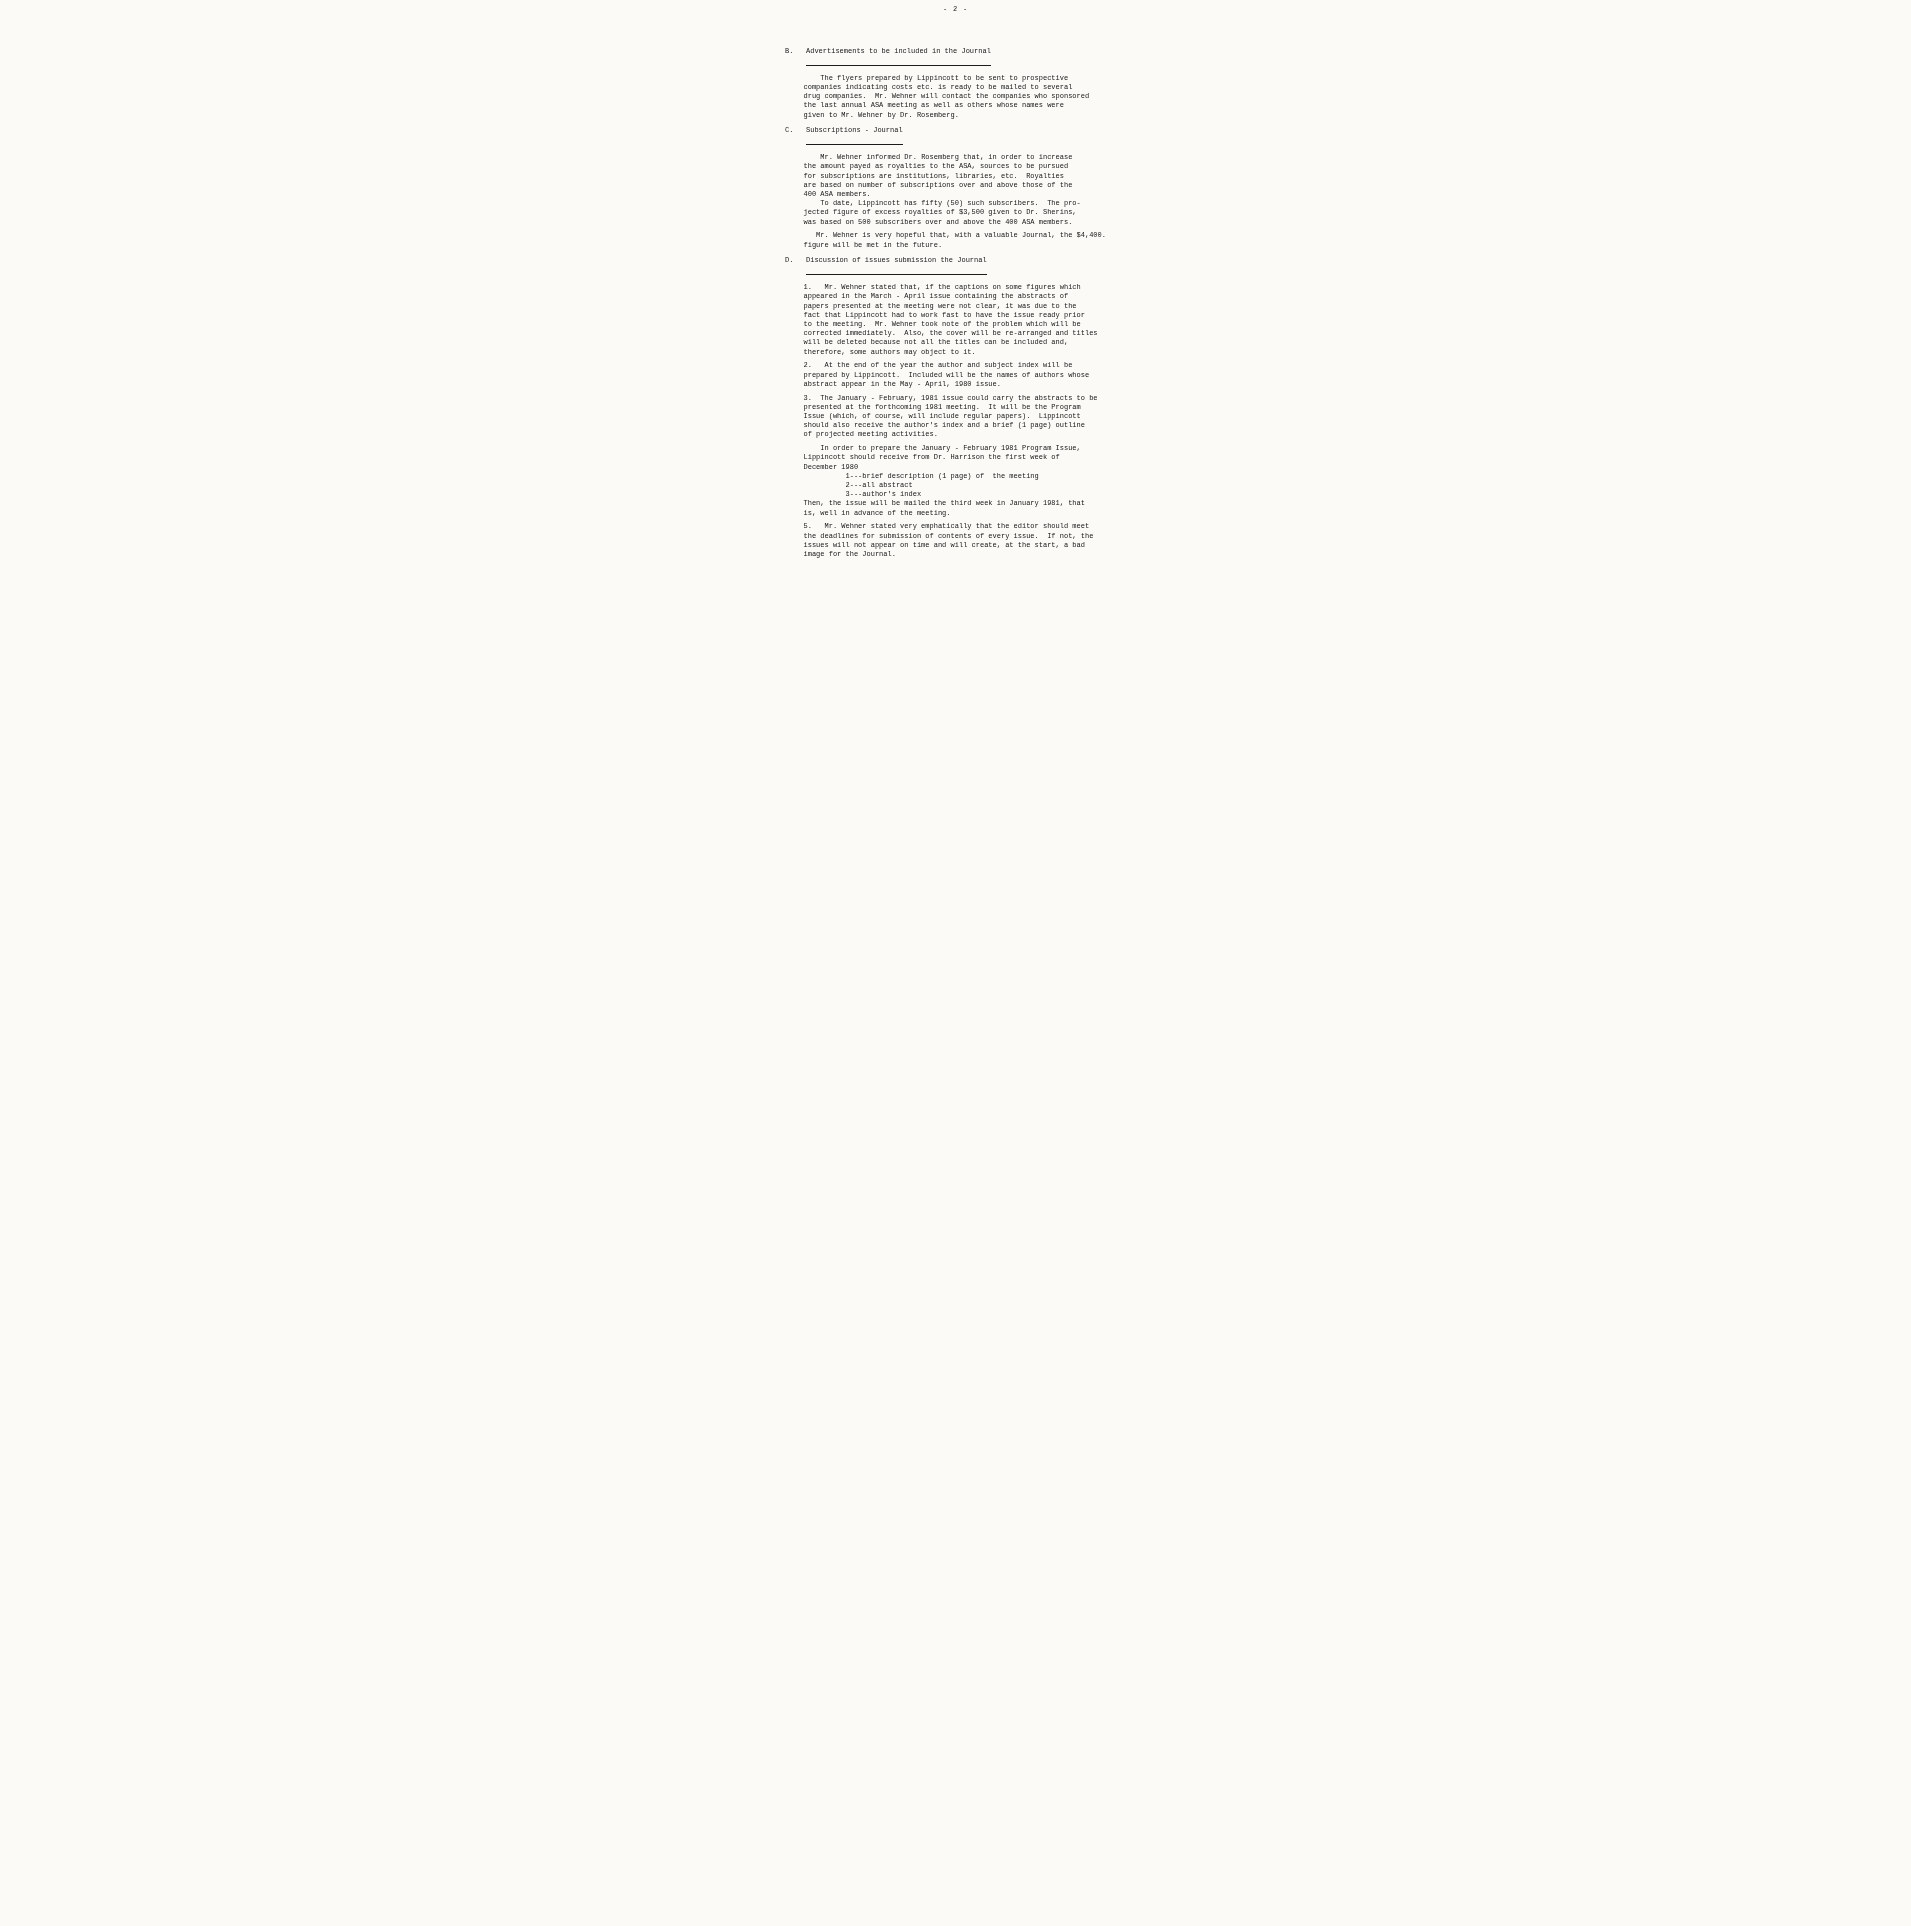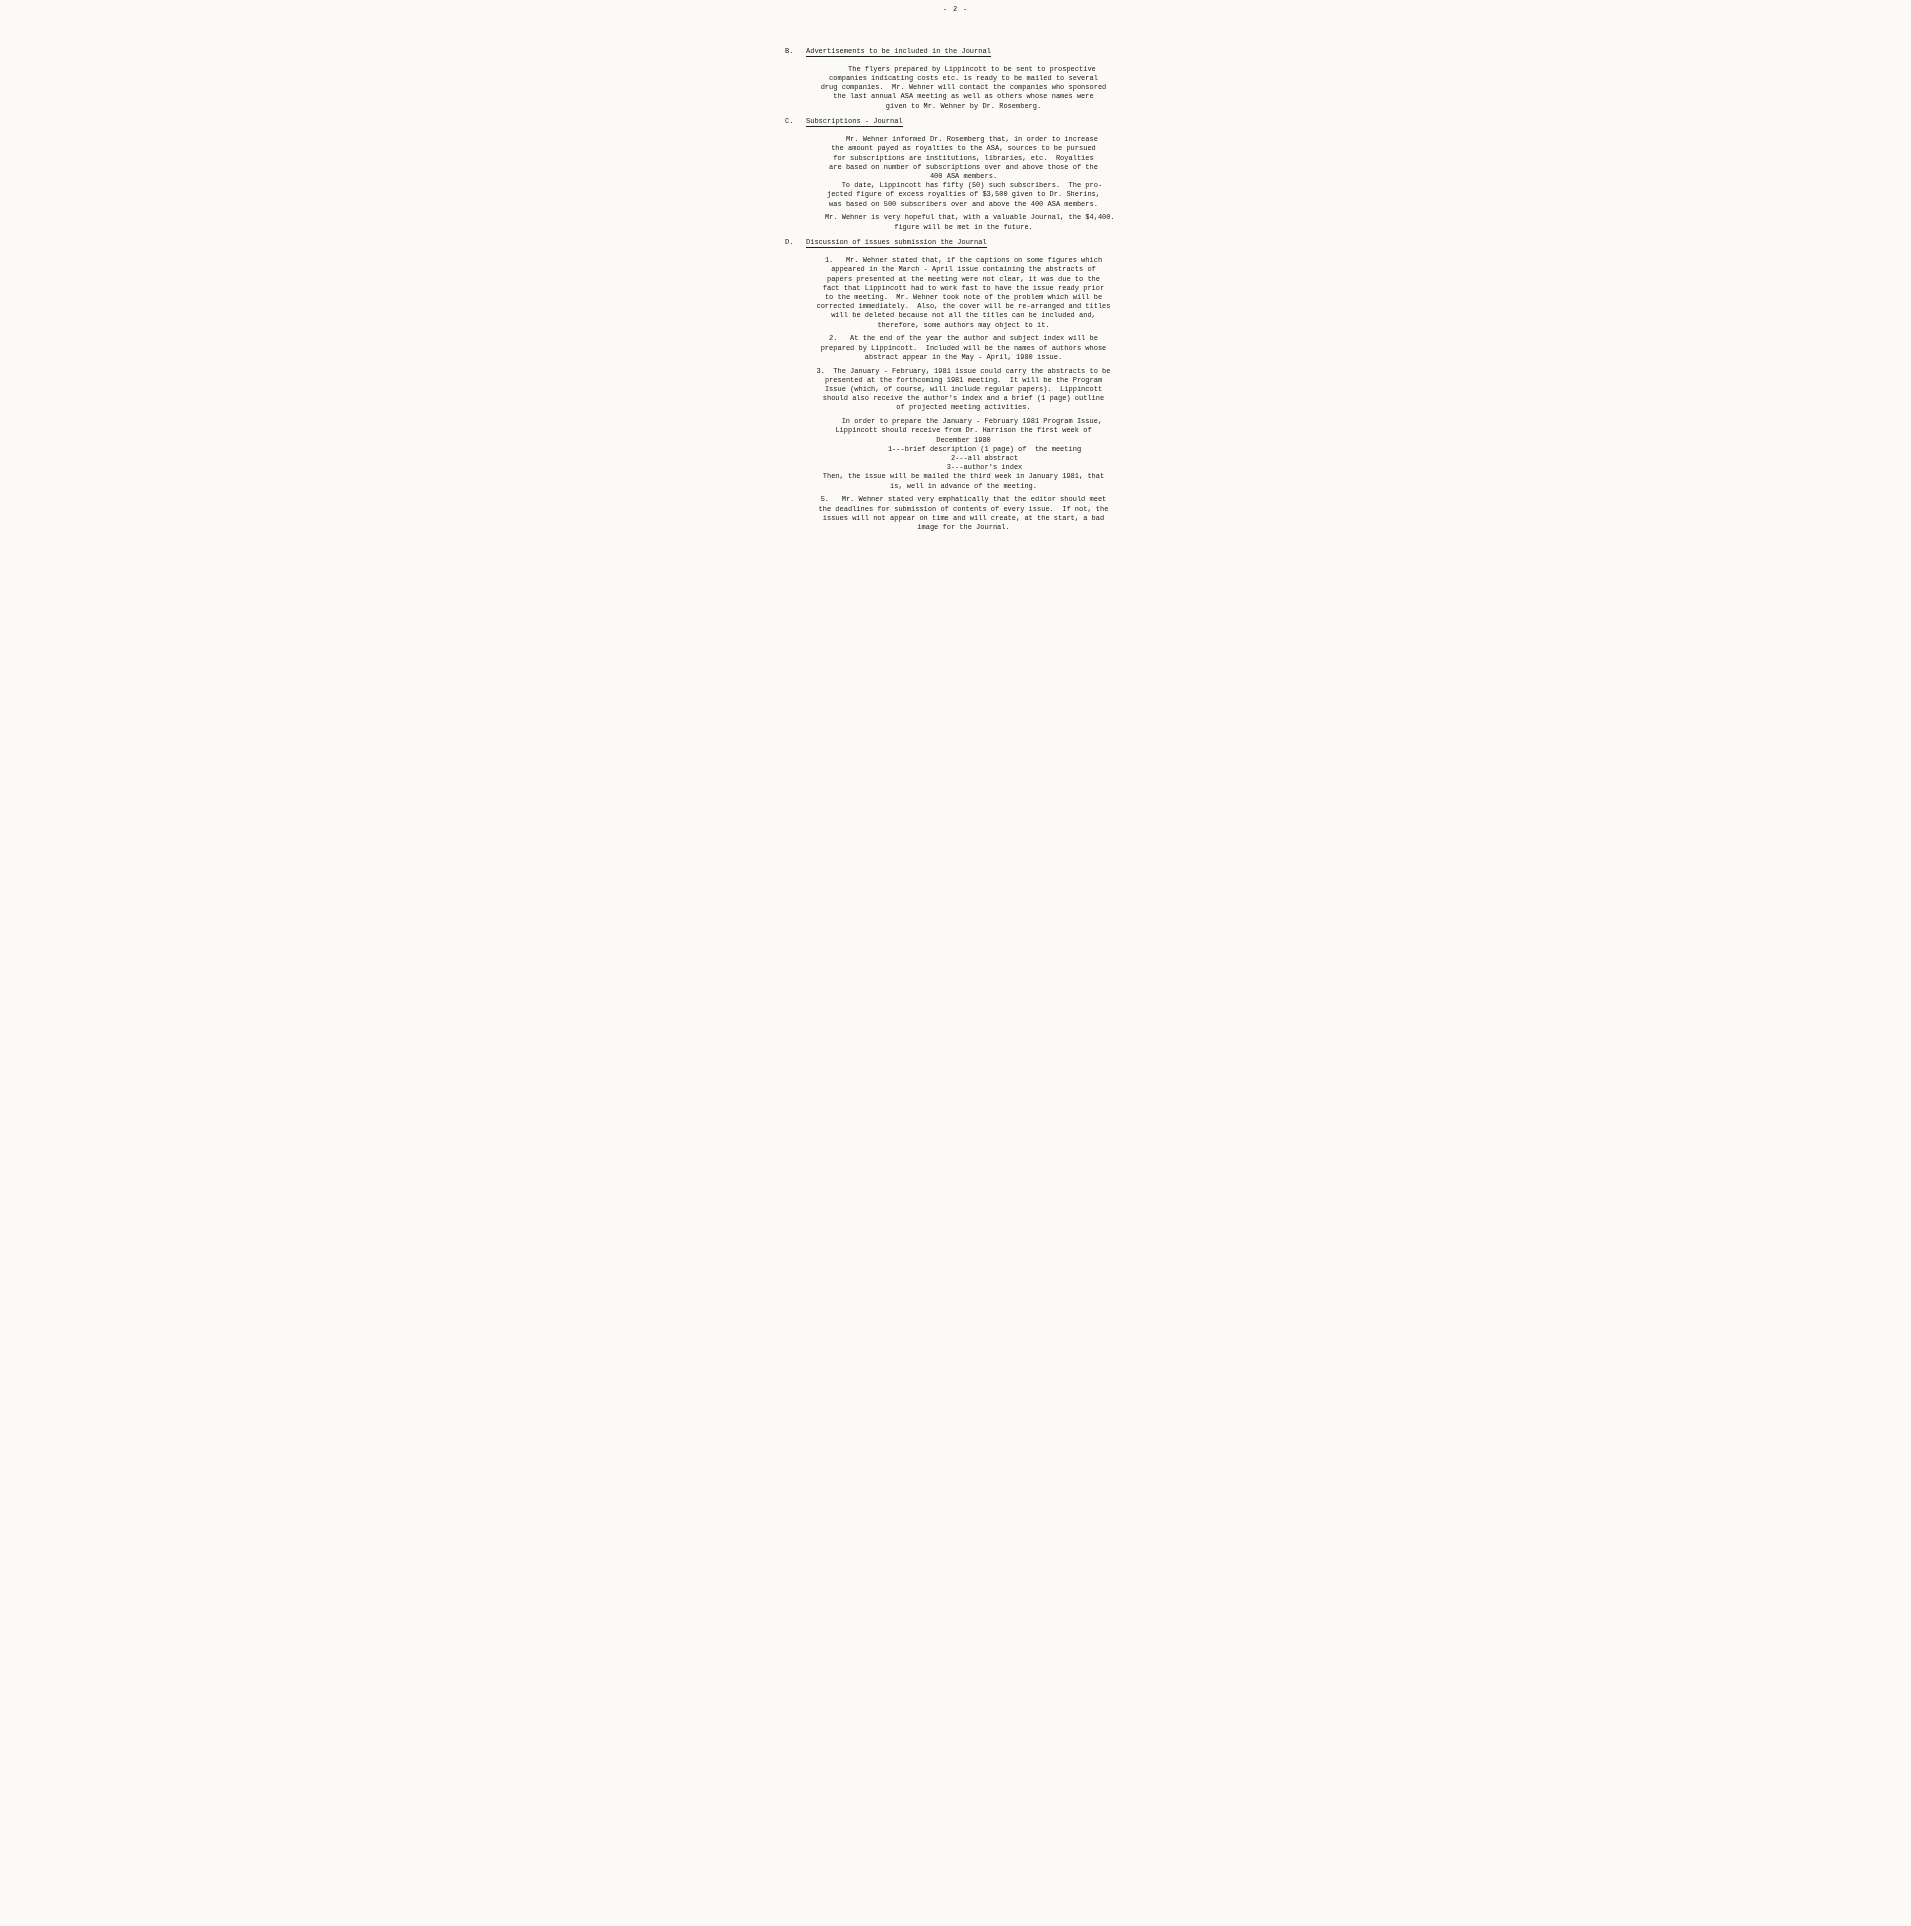--- a/index.html
+++ b/index.html
@@ -37,26 +37,25 @@
     align-items: baseline;
     margin-bottom: 8px;
   }
   .sec-letter {
     width: 21px;
     flex-shrink: 0;
   }
   .sec-title {
     display: inline-block;
     border-bottom: 1.2px solid #1c1c1c;
-    padding-bottom: 0;
+    padding-bottom: 9px;
   }
   .sec-body {
     margin-left: 18.5px;
     max-width: 320px;
-    text-align: center;
   }
   .para {
     white-space: pre-wrap;
     margin: 4.6px 0 0 0;
   }
   .para:first-child {
     margin-top: 0;
   }
 </style>
 </head>

